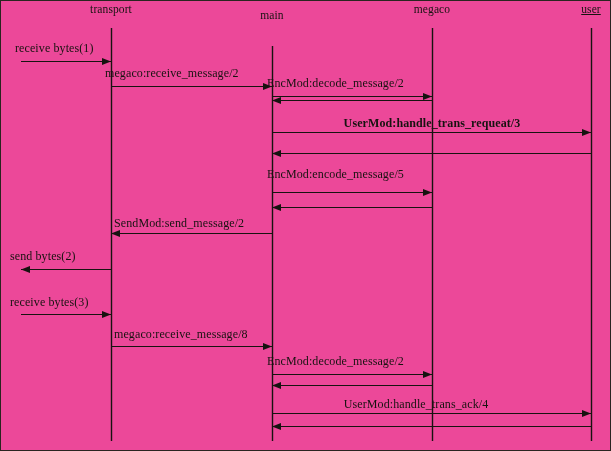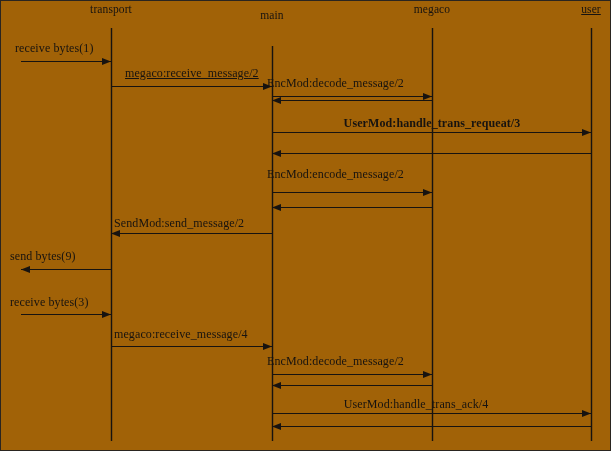--- a/index.html
+++ b/index.html
@@ -7,21 +7,21 @@
     padding: 0;
     background: #ffffff;
   }
   body {
     font-family: "Liberation Serif", "DejaVu Serif", serif;
   }
   #canvas {
     position: relative;
     width: 611px;
     height: 451px;
-    background: #a16207;
+    background: #ec4899;
     box-sizing: border-box;
     border: 1px solid #2a2520;
     overflow: hidden;
   }
   #svg-layer {
     position: absolute;
     left: 0;
     top: 0;
     width: 611px;
     height: 451px;
@@ -124,24 +124,24 @@
       </g>
   </svg>
   <div id="actor-labels">
       <div class="actor-label" style="left: 110px; top: 2px;">transport</div>
       <div class="actor-label" style="left: 271px; top: 8px;">main</div>
       <div class="actor-label" style="left: 431px; top: 2px;">megaco</div>
       <div class="actor-label" style="left: 590px; top: 2px; text-decoration: underline;">user</div>
     </div>
   <div id="message-labels">
       <div class="msg-label" style="left: 14px; top: 40px;">receive bytes(1)</div>
-      <div class="msg-label" style="left: 124px; top: 65px; text-decoration: underline;">megaco:receive_message/2</div>
+      <div class="msg-label" style="left: 104px; top: 65px;">megaco:receive_message/2</div>
       <div class="msg-label" style="left: 266px; top: 75px;">EncMod:decode_message/2</div>
       <div class="msg-label center" style="left: 431px; top: 115px; font-weight: bold;">UserMod:handle_trans_requeat/3</div>
-      <div class="msg-label" style="left: 266px; top: 166px;">EncMod:encode_message/2</div>
+      <div class="msg-label" style="left: 266px; top: 166px;">EncMod:encode_message/5</div>
       <div class="msg-label" style="left: 113px; top: 215px;">SendMod:send_message/2</div>
-      <div class="msg-label" style="left: 9px; top: 248px;">send bytes(9)</div>
+      <div class="msg-label" style="left: 9px; top: 248px;">send bytes(2)</div>
       <div class="msg-label" style="left: 9px; top: 294px;">receive bytes(3)</div>
-      <div class="msg-label" style="left: 113px; top: 326px;">megaco:receive_message/4</div>
+      <div class="msg-label" style="left: 113px; top: 326px;">megaco:receive_message/8</div>
       <div class="msg-label" style="left: 266px; top: 353px;">EncMod:decode_message/2</div>
       <div class="msg-label center" style="left: 415px; top: 396px;">UserMod:handle_trans_ack/4</div>
     </div>
 </div>
 
 </body></html>

